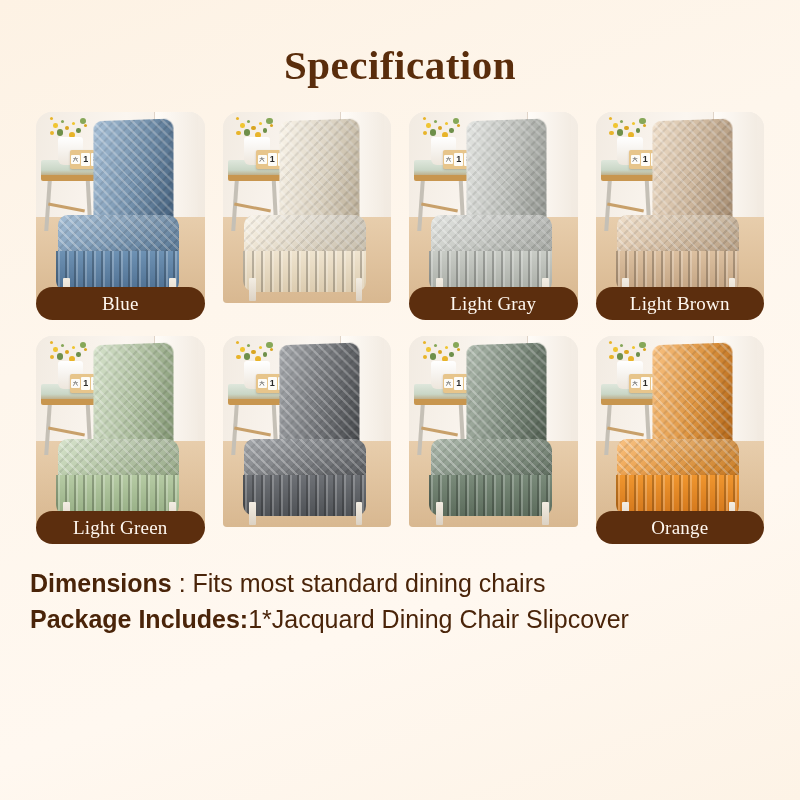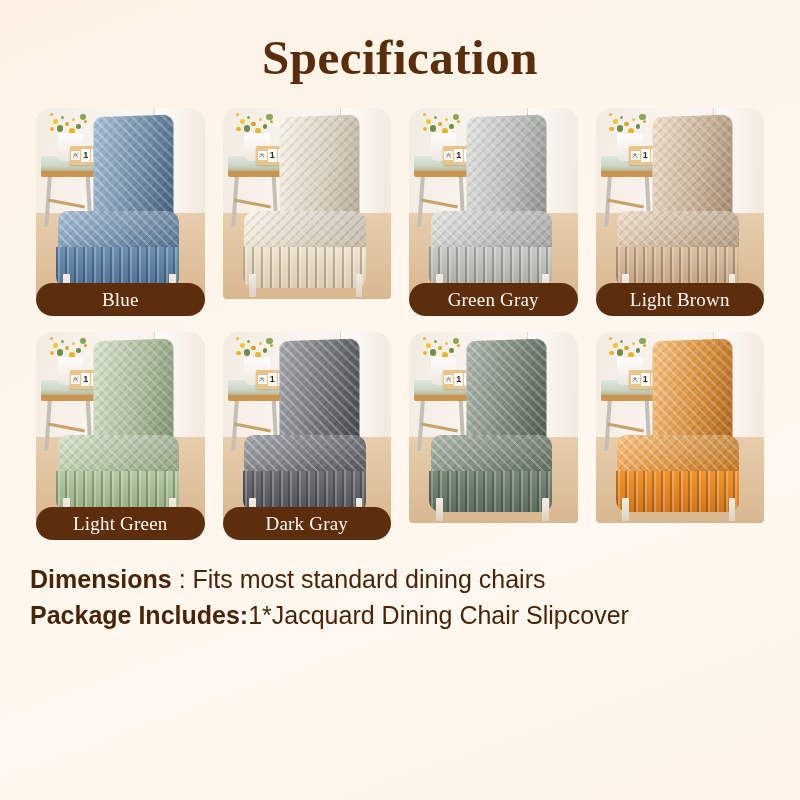--- a/index.html
+++ b/index.html
@@ -14,24 +14,24 @@
     color: #4A2409;
   }
 
   .page { width: 800px; height: 800px; position: relative; }
 
   
   .title {
     text-align: center;
     font-family: "Liberation Serif", serif;
     font-weight: bold;
-    font-size: 49px;
+    font-size: 41px;
     letter-spacing: 0.5px;
     color: #5A2D0C;
-    padding-top: 33px;
+    padding-top: 45px;
     line-height: 1;
   }
 
   
   .grid {
     margin-top: 26px;
     padding: 0 36px;
     display: grid;
     grid-template-columns: repeat(4, 1fr);
     column-gap: 18px;
@@ -358,21 +358,21 @@
       </div>
 
       <div class="chair-skirt" style="background:linear-gradient(180deg, #C9CCC6 0%, #A9ADA6 100%)">
         <div class="pleats"></div>
       </div>
 
       <div class="chair-leg l"></div>
       <div class="chair-leg r"></div>
     </div>
 
-    <div class="label">Green Gray</div>
+    <div class="label">Light Gray</div>
   </div>
       <div class="swatch">
     <div class="photo">
       <div class="wall"></div>
       <div class="wall-panel"></div>
       <div class="floor"></div>
 
       <div class="table-top"></div>
       <div class="table-edge"></div>
       <div class="leg leg-a"></div>
@@ -517,21 +517,20 @@
       </div>
 
       <div class="chair-skirt" style="background:linear-gradient(180deg, #6E7176 0%, #4F5256 100%)">
         <div class="pleats"></div>
       </div>
 
       <div class="chair-leg l"></div>
       <div class="chair-leg r"></div>
     </div>
 
-    <div class="label">Dark Gray</div>
   </div>
       <div class="swatch">
     <div class="photo">
       <div class="wall"></div>
       <div class="wall-panel"></div>
       <div class="floor"></div>
 
       <div class="table-top"></div>
       <div class="table-edge"></div>
       <div class="leg leg-a"></div>
@@ -622,20 +621,21 @@
       </div>
 
       <div class="chair-skirt" style="background:linear-gradient(180deg, #F0962F 0%, #D2761A 100%)">
         <div class="pleats"></div>
       </div>
 
       <div class="chair-leg l"></div>
       <div class="chair-leg r"></div>
     </div>
 
+    <div class="label">Orange</div>
   </div>
     </div>
 
   <div class="specs" id="specs">
       <div class="spec-line">
     <span class="spec-key" style="font-weight:bold">Dimensions</span><span class="spec-sep"> : </span><span class="spec-val">Fits most standard dining chairs</span>
   </div>
       <div class="spec-line">
     <span class="spec-key" style="font-weight:bold">Package Includes:</span><span class="spec-sep"></span><span class="spec-val">1*Jacquard Dining Chair Slipcover</span>
   </div>

